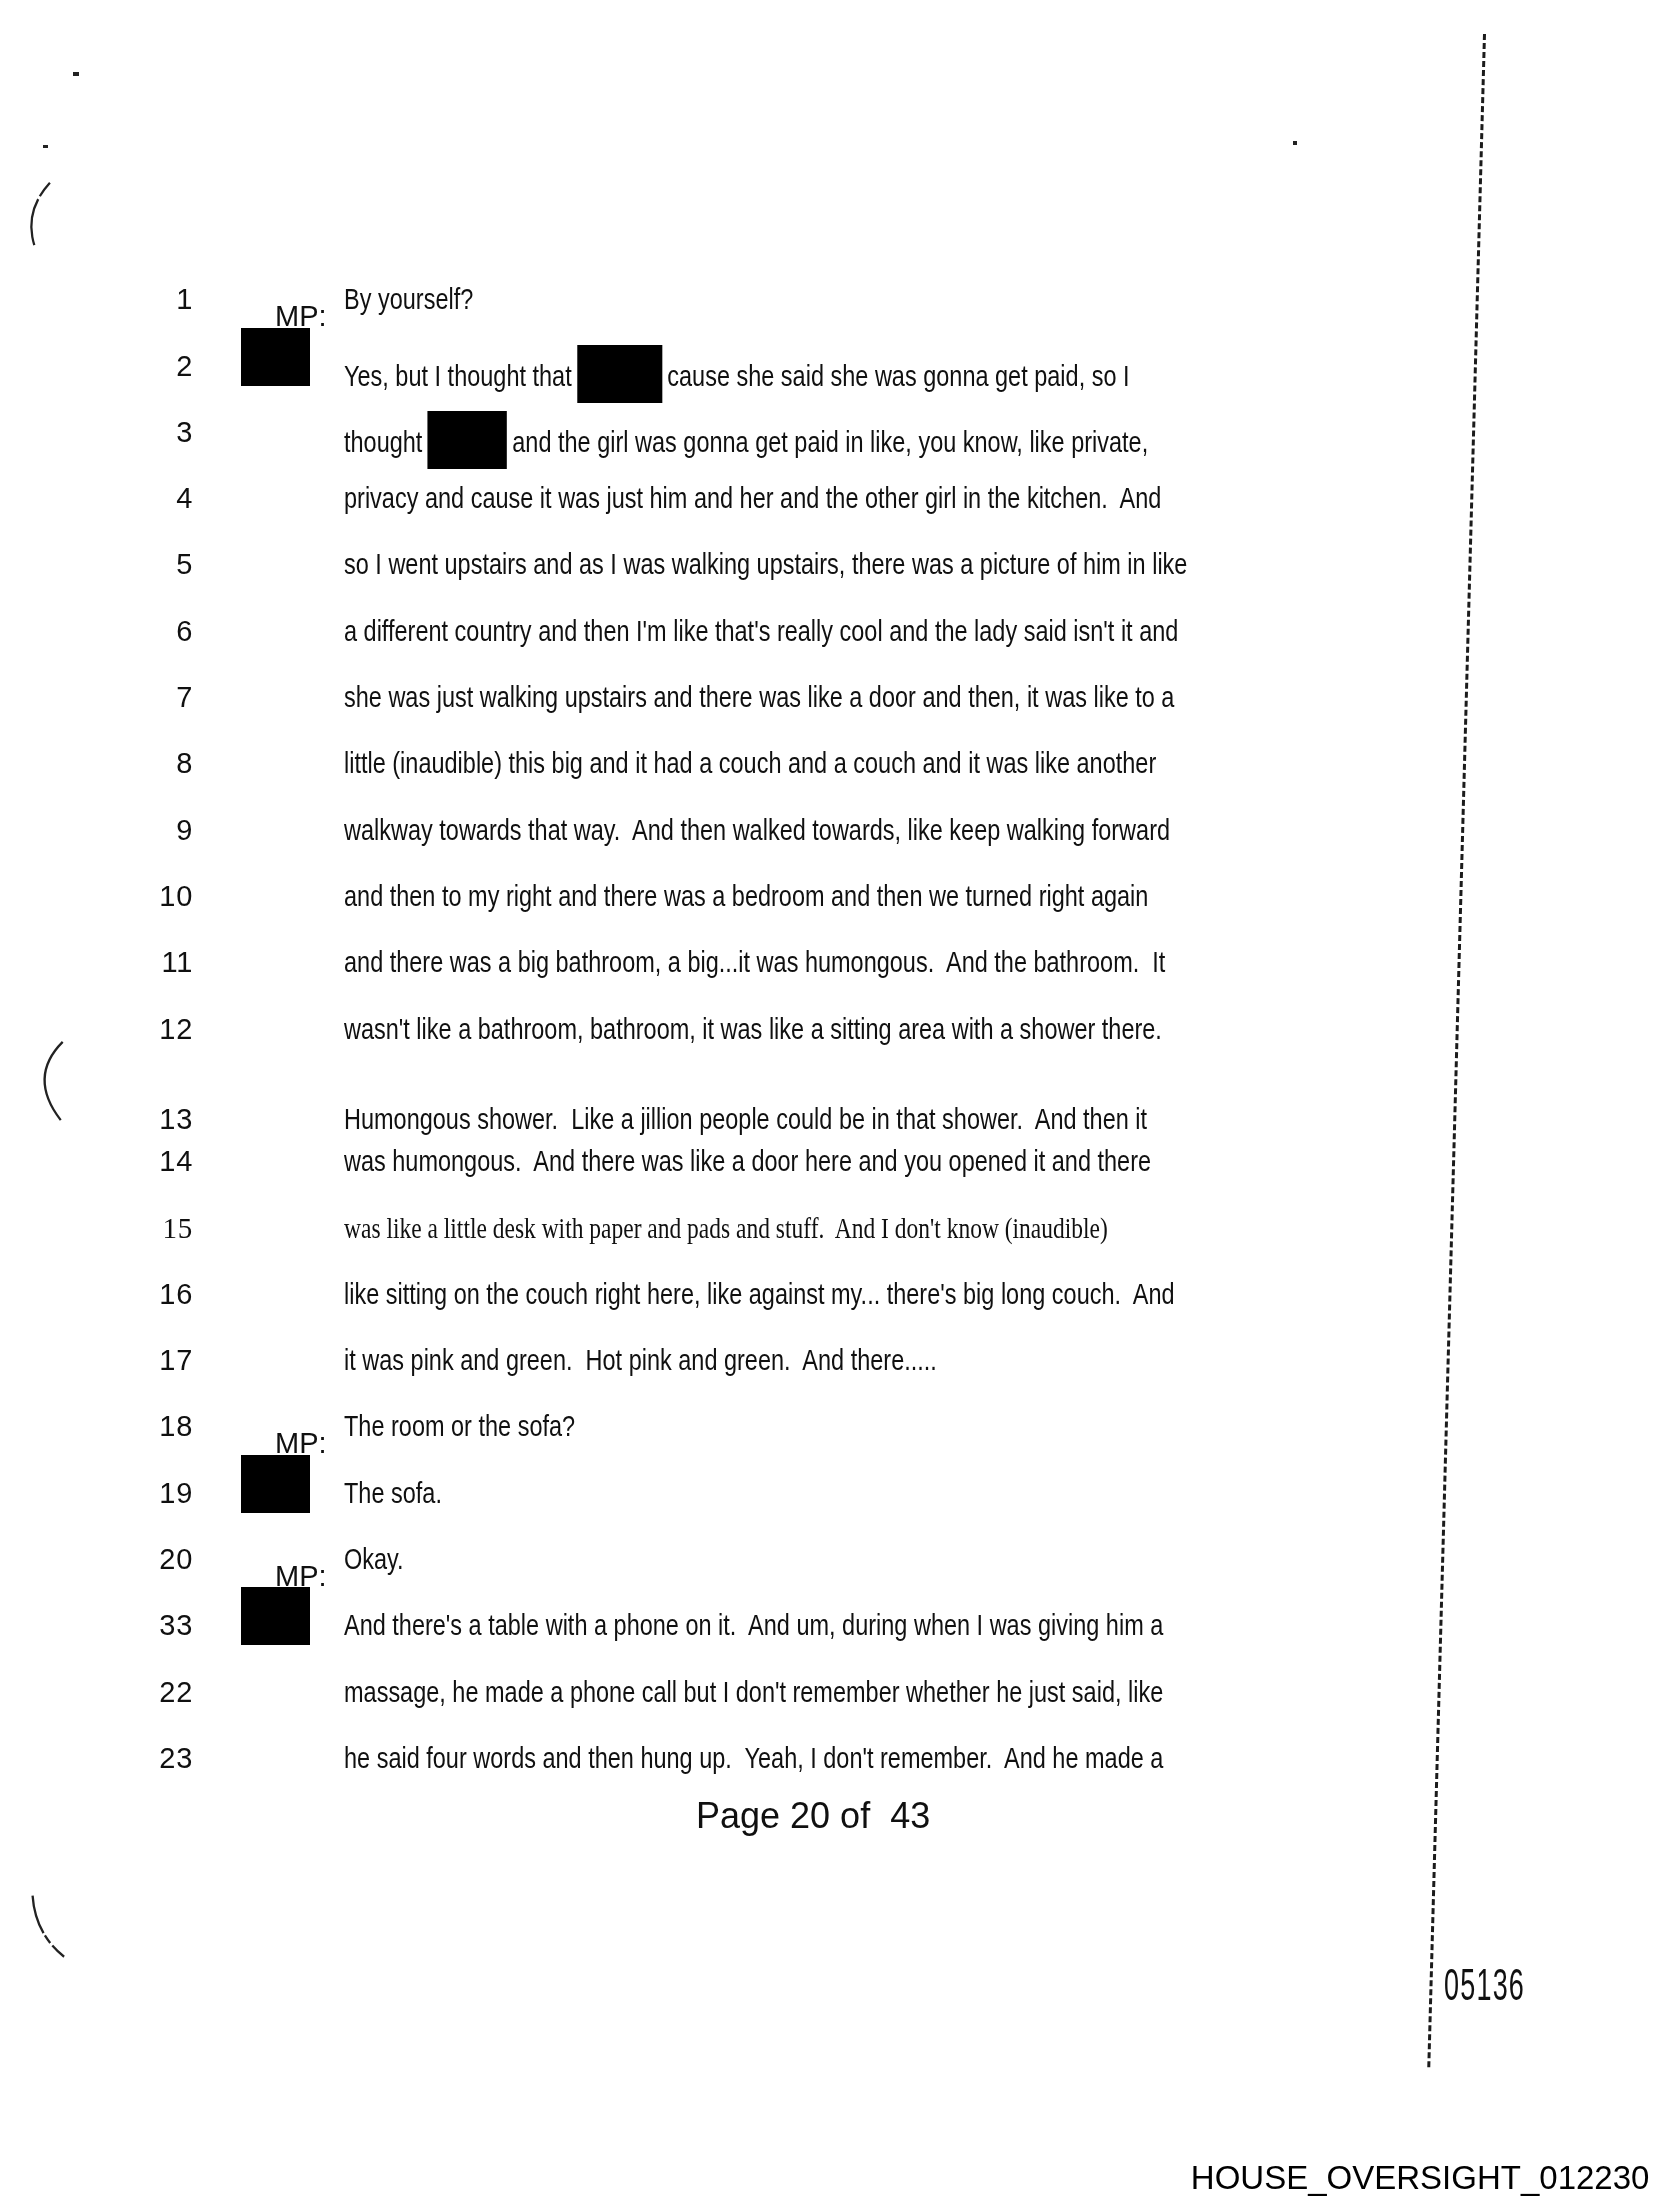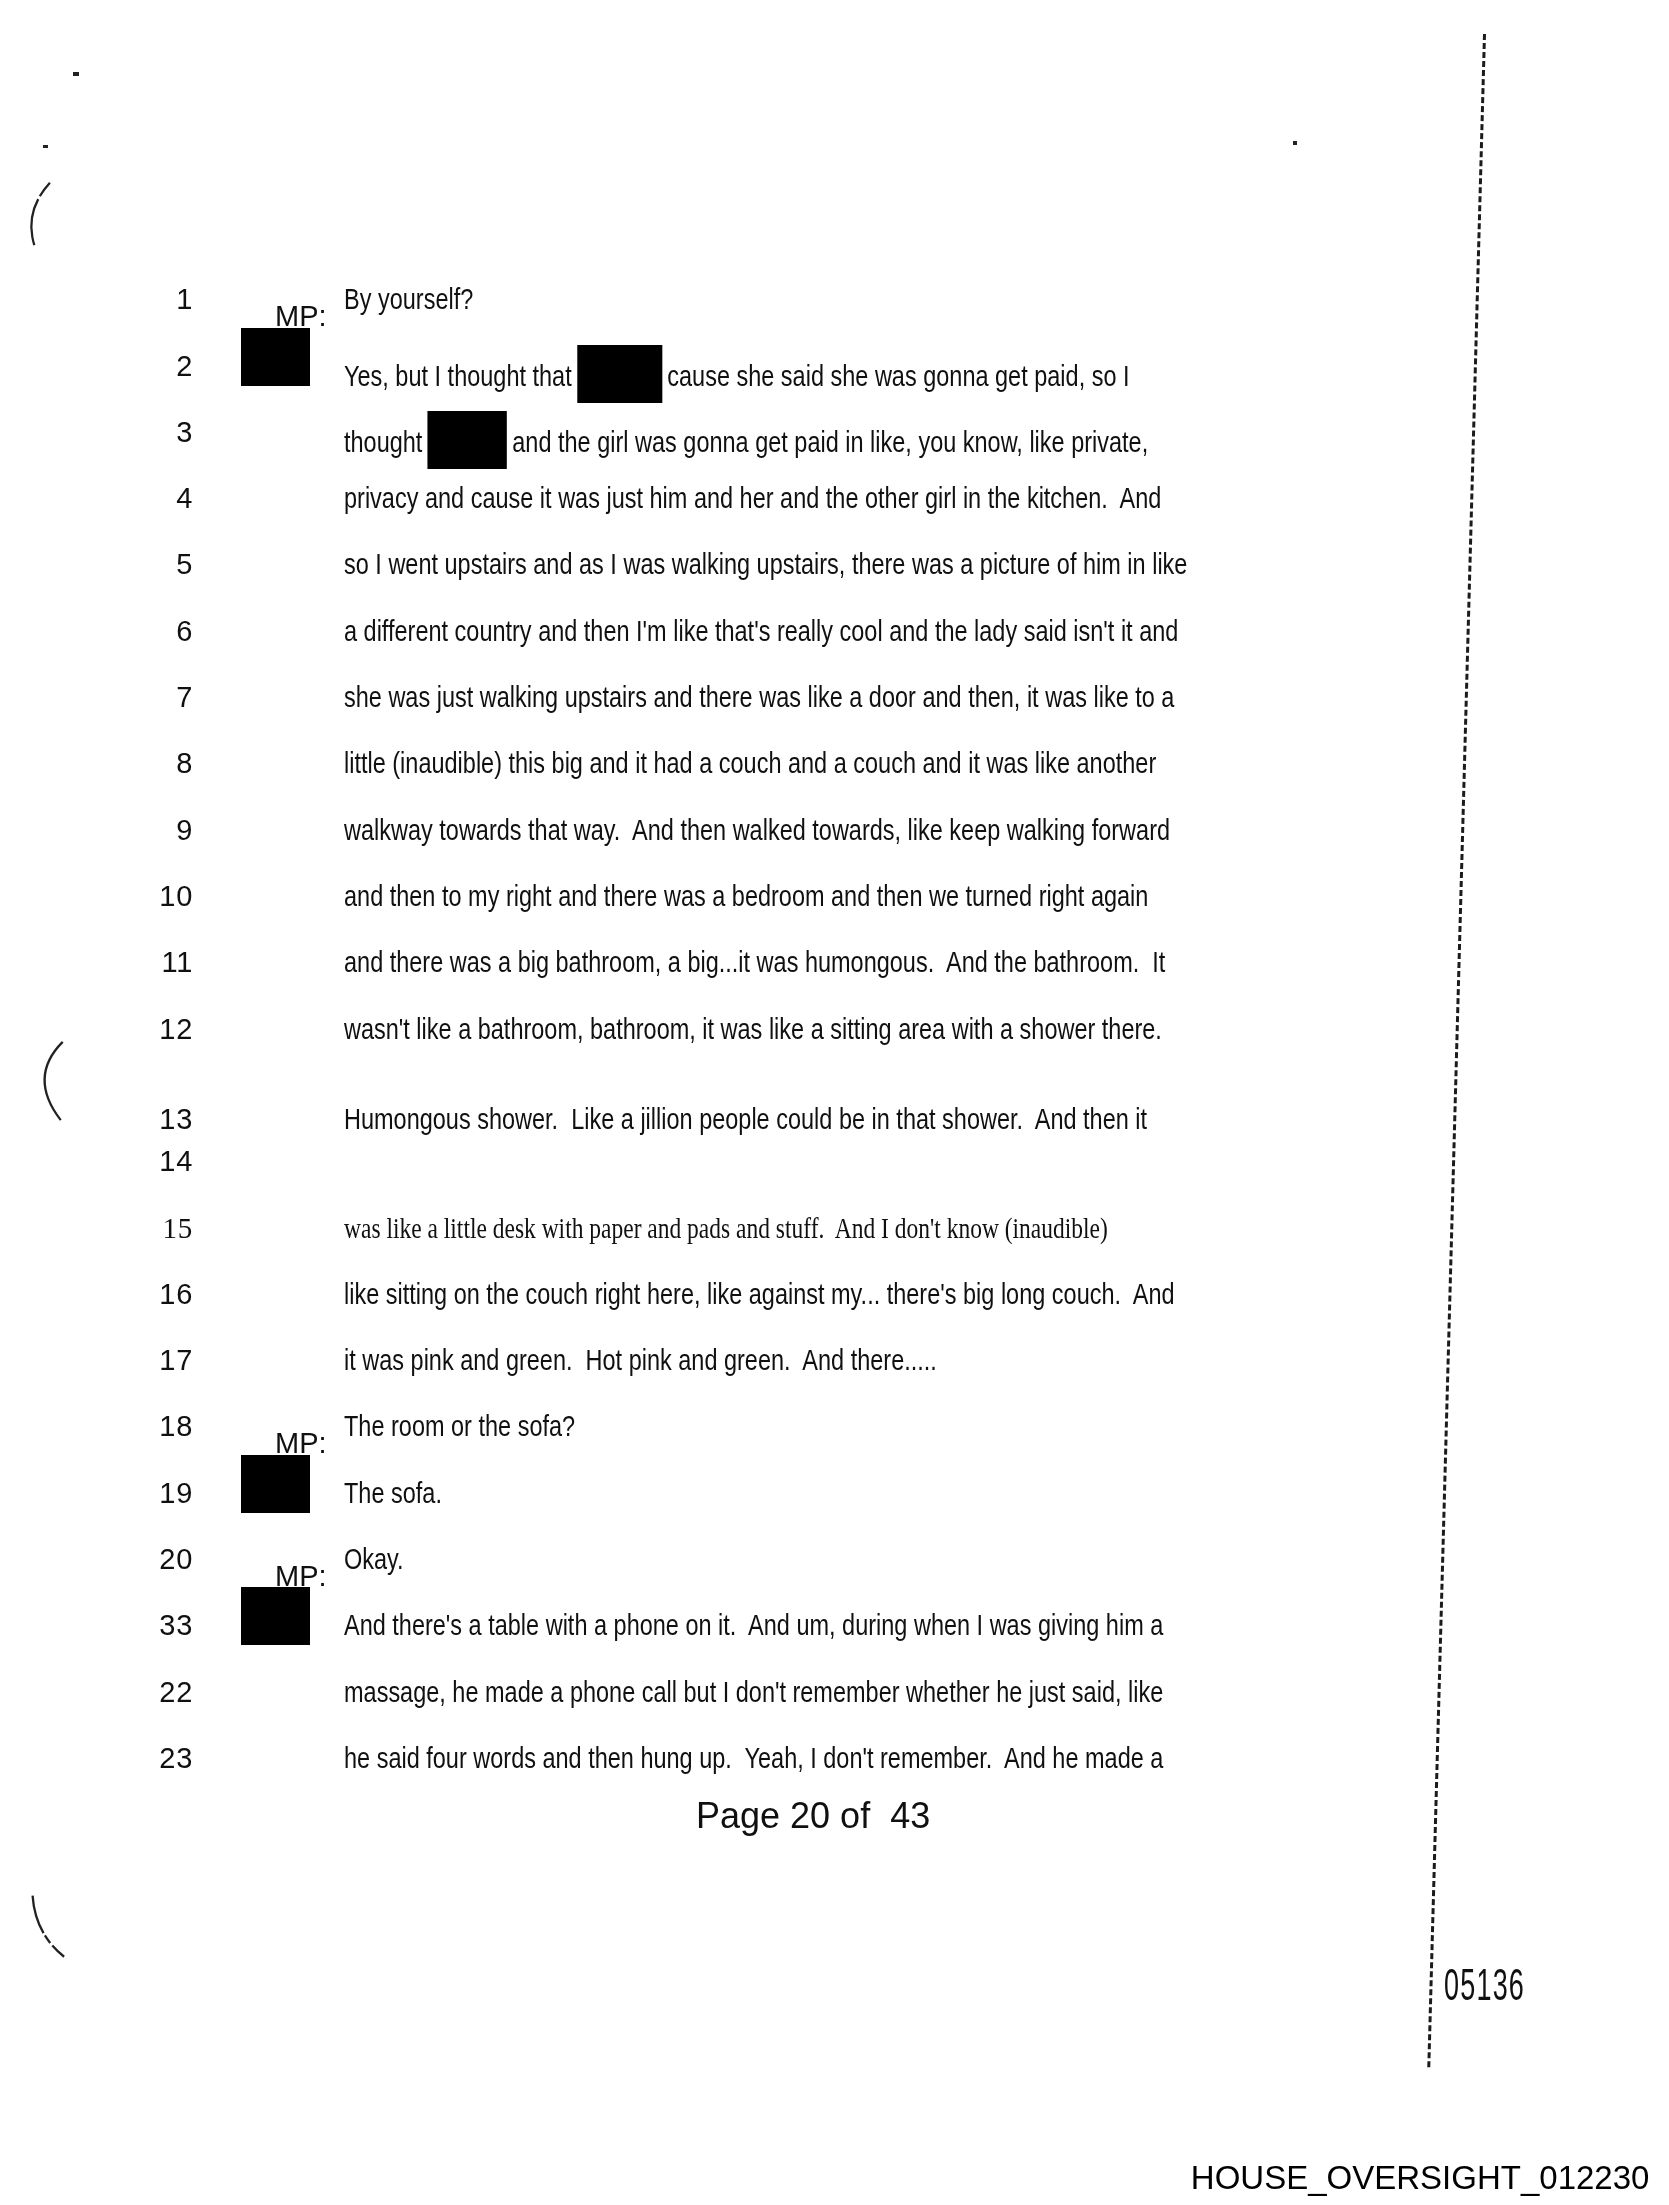--- a/index.html
+++ b/index.html
@@ -80,20 +80,21 @@
     <div class="row" style="top: 1008px;">
       <span class="num">12</span>
       <span class="textcell"><span class="text-inner"><span class="seg">wasn't like a bathroom, bathroom, it was like a sitting area with a shower there.</span></span></span>
     </div>
     <div class="row" style="top: 1074px; margin-top: 24px;">
       <span class="num">13</span>
       <span class="textcell"><span class="text-inner"><span class="seg">Humongous shower.  Like a jillion people could be in that shower.  And then it</span></span></span>
     </div>
     <div class="row" style="top: 1140px;">
       <span class="num">14</span>
+      <span class="textcell"><span class="text-inner"><span class="seg">was humongous.  And there was like a door here and you opened it and there</span></span></span>
     </div>
     <div class="row" style="top: 1207px; font-family: Liberation Serif, serif;">
       <span class="num">15</span>
       <span class="textcell"><span class="text-inner"><span class="seg">was like a little desk with paper and pads and stuff.  And I don't know (inaudible)</span></span></span>
     </div>
     <div class="row" style="top: 1273px;">
       <span class="num">16</span>
       <span class="textcell"><span class="text-inner"><span class="seg">like sitting on the couch right here, like against my... there's big long couch.  And</span></span></span>
     </div>
     <div class="row" style="top: 1339px;">

